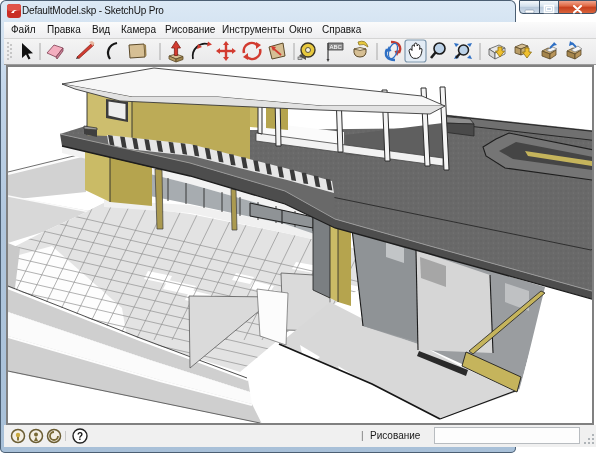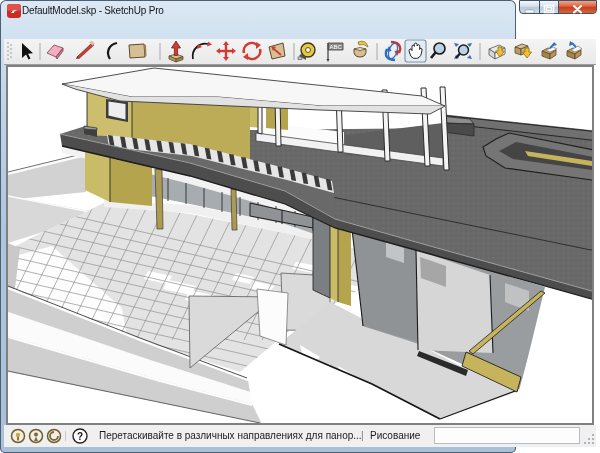--- a/index.html
+++ b/index.html
@@ -49,20 +49,30 @@
           <rect x="5" y="7" width="9" height="3" rx="1" fill="#fff" stroke="#6b7f94" stroke-width="0.5"></rect>
         </svg></div>
     <div class="wb" id="wb-max"><svg width="18" height="12" viewBox="0 0 18 12">
           <rect x="4.5" y="2.5" width="9" height="7" fill="none" stroke="#fff" stroke-width="1.6"></rect>
           <rect x="6.5" y="4.5" width="5" height="3" fill="none" stroke="#fff" stroke-width="1.2"></rect>
         </svg></div>
     <div class="wb" id="wb-close"><svg width="37" height="12" viewBox="0 0 37 12">
           <path d="M15 3 L22 9.5 M22 3 L15 9.5" stroke="#fff" stroke-width="2.1" stroke-linecap="round"></path>
         </svg></div>
   </div>
+  <div id="menubar">
+    <span style="left:7px">Файл</span>
+    <span style="left:43px">Правка</span>
+    <span style="left:88px">Вид</span>
+    <span style="left:117px">Камера</span>
+    <span style="left:161px">Рисование</span>
+    <span style="left:218px">Инструменты</span>
+    <span style="left:285px">Окно</span>
+    <span style="left:318px">Справка</span>
+  </div>
   <div id="toolbar"><svg width="592" height="25" viewBox="0 0 592 25" id="tbsvg">
 
     <g fill="#b9b9b9">
       <circle cx="4" cy="4" r="1"></circle>
           <circle cx="4" cy="8" r="1"></circle>
           <circle cx="4" cy="12" r="1"></circle>
       <circle cx="4" cy="16" r="1"></circle>
           <circle cx="4" cy="20" r="1"></circle>
       <circle cx="7" cy="6" r="1"></circle>
           <circle cx="7" cy="10" r="1"></circle>
@@ -458,21 +468,20 @@
         <rect x="7" y="9" width="2" height="3.5" fill="#8a7839"></rect>
       <circle cx="26" cy="8" r="6.5" fill="#f4efe4" stroke="#6b5d33" stroke-width="1.5"></circle>
       <circle cx="26" cy="6.5" r="2" fill="#7a6a35"></circle>
         <path d="M24 13 L26 8.5 L28 13 Z" fill="#7a6a35"></path>
       <circle cx="44" cy="8" r="6.5" fill="#f4efe4" stroke="#6b5d33" stroke-width="1.5"></circle>
       <path d="M44 4 a4 4 0 1 0 4 4" fill="none" stroke="#7a6a35" stroke-width="1.8"></path>
       <rect x="55" y="3" width="1" height="10" fill="#c9c9c9"></rect>
       <circle cx="70" cy="8" r="7" fill="#fff" stroke="#222" stroke-width="1.4"></circle>
       <text x="70" y="11.5" font-size="10" font-weight="bold" text-anchor="middle" fill="#111">?</text>
     </svg>
-    <span style="position:absolute;left:95px;top:5px">Перетаскивайте в различных направлениях для панор...</span>
     <span style="position:absolute;left:357px;top:5px;color:#777">|</span>
     <span style="position:absolute;left:366px;top:5px">Рисование</span>
     <div id="measure-box"></div>
     <svg style="position:absolute;left:580px;top:8px" width="12" height="12" viewBox="0 0 12 12">
       <circle cx="9" cy="2" r="1" fill="#9aa0a6"></circle>
         <circle cx="9" cy="6" r="1" fill="#9aa0a6"></circle>
       <circle cx="9" cy="10" r="1" fill="#9aa0a6"></circle>
         <circle cx="5" cy="6" r="1" fill="#9aa0a6"></circle>
       <circle cx="5" cy="10" r="1" fill="#9aa0a6"></circle>
         <circle cx="1" cy="10" r="1" fill="#9aa0a6"></circle>

